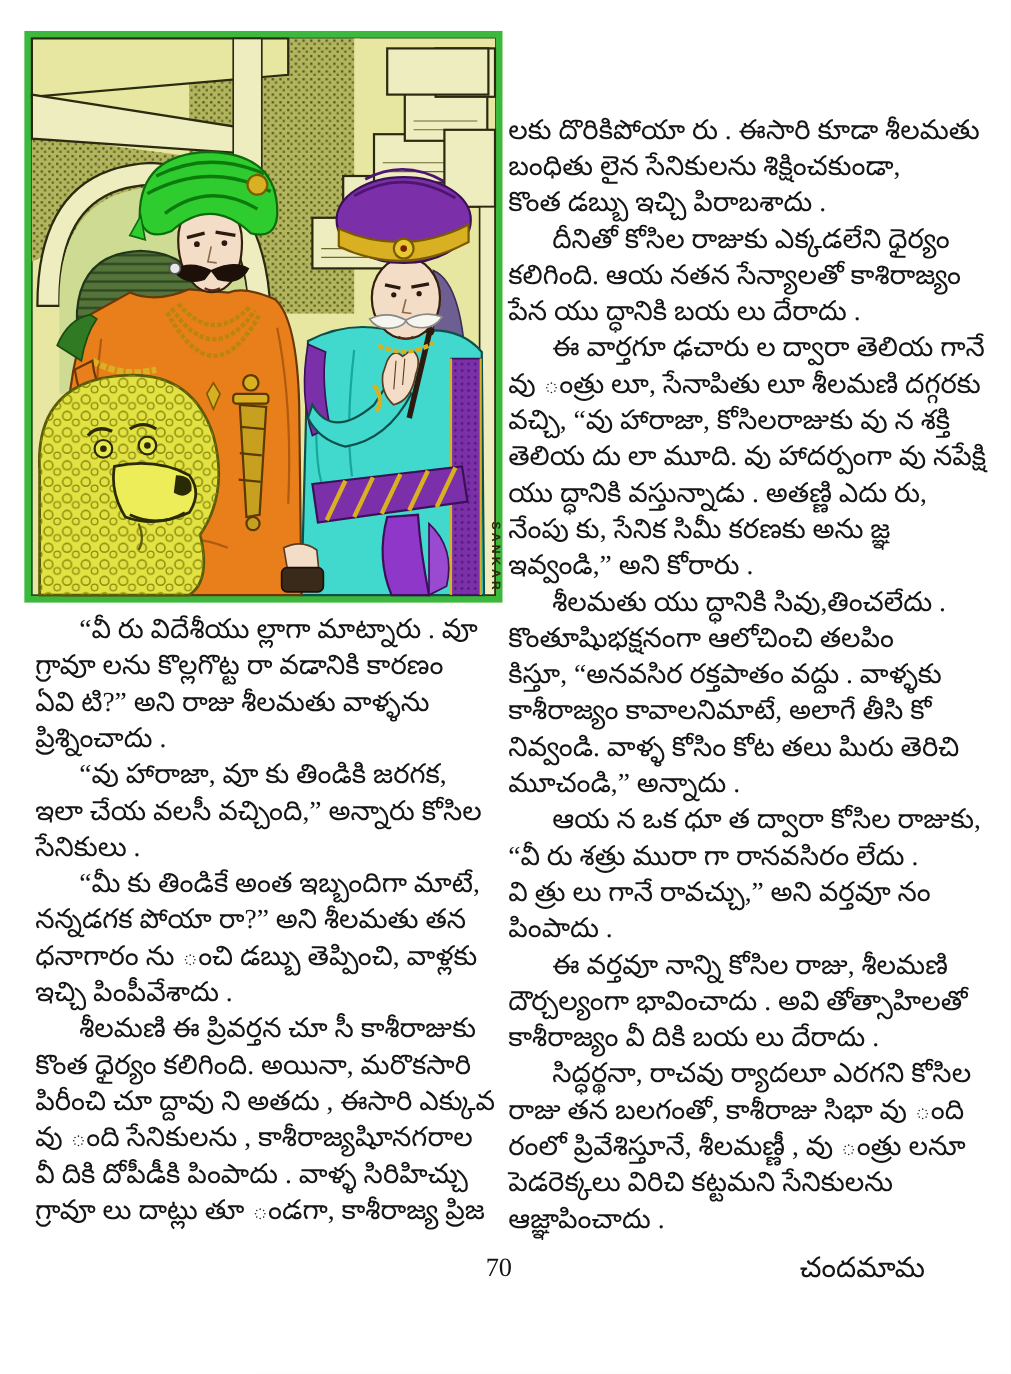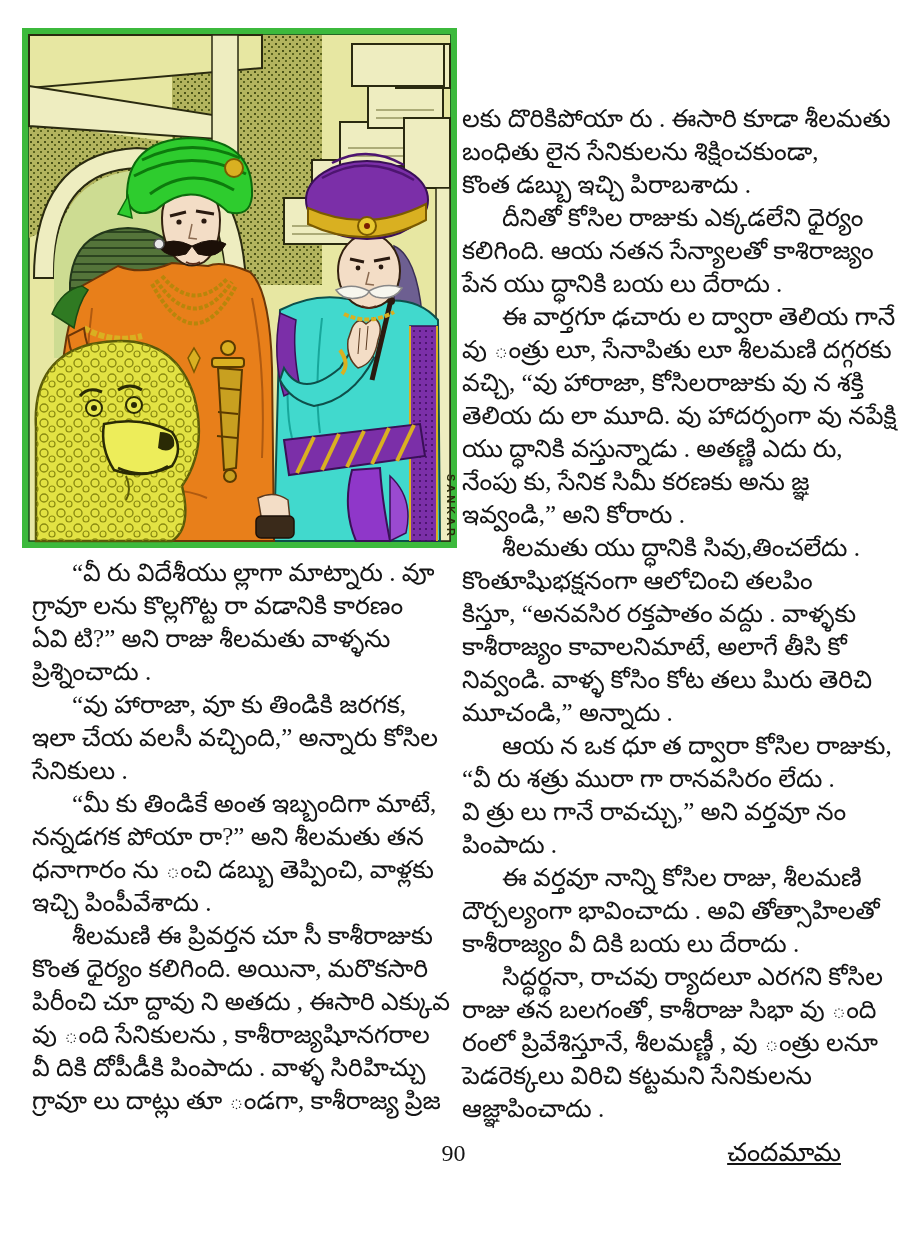--- a/index.html
+++ b/index.html
@@ -29,21 +29,21 @@
   }
   .col p.continuation{text-indent:0;}
   .col-right{left:462px;top:102px;width:442px;}
   .col-left{left:32px;top:556px;width:424px;}
   .footer{
     position:absolute;left:0;top:1138px;width:919px;height:40px;
     font-size:26px;
   }
   .footer-issue{position:absolute;left:105px;top:0;font-weight:bold;}
   .footer-page{position:absolute;left:calc(50% - 18px);top:2px;font-size:24px;}
-  .footer-mag{position:absolute;right:78px;top:0;text-decoration:underline;}
+  .footer-mag{position:absolute;right:78px;top:0;}
 </style>
 </head>
 <body>
 
 <div class="page">
 
   <figure class="illustration" style="margin:0">
     <svg viewBox="0 0 435 520">
       <defs>
         <pattern id="speckle" width="7" height="7" patternUnits="userSpaceOnUse">
@@ -272,17 +272,17 @@
 దౌర్చల్యంగా భావించాదు . అవి తోత్సాహిలతో
 కాశీరాజ్యం వీ దికి బయ లు దేరాదు .</p>
     <p>సిద్ధర్థనా, రాచవు ర్యాదలూ  ఎరగని కోసిల
 రాజు తన బలగంతో, కాశీరాజు సిభా వు ంది
 రంలో ప్రివేశిస్తూనే, శీలమణ్ణీ , వు ంత్రు లనూ
 పెడరెక్కలు  విరిచి  కట్టమని  సేనికులను
 ఆజ్ఞాపించాదు .</p>
   </div>
 
   <div class="footer">
-    <span class="footer-page">90</span>
+    <span class="footer-page">70</span>
     <span class="footer-mag">చందమామ</span>
   </div>
 
 </div>
 
 </body></html>

